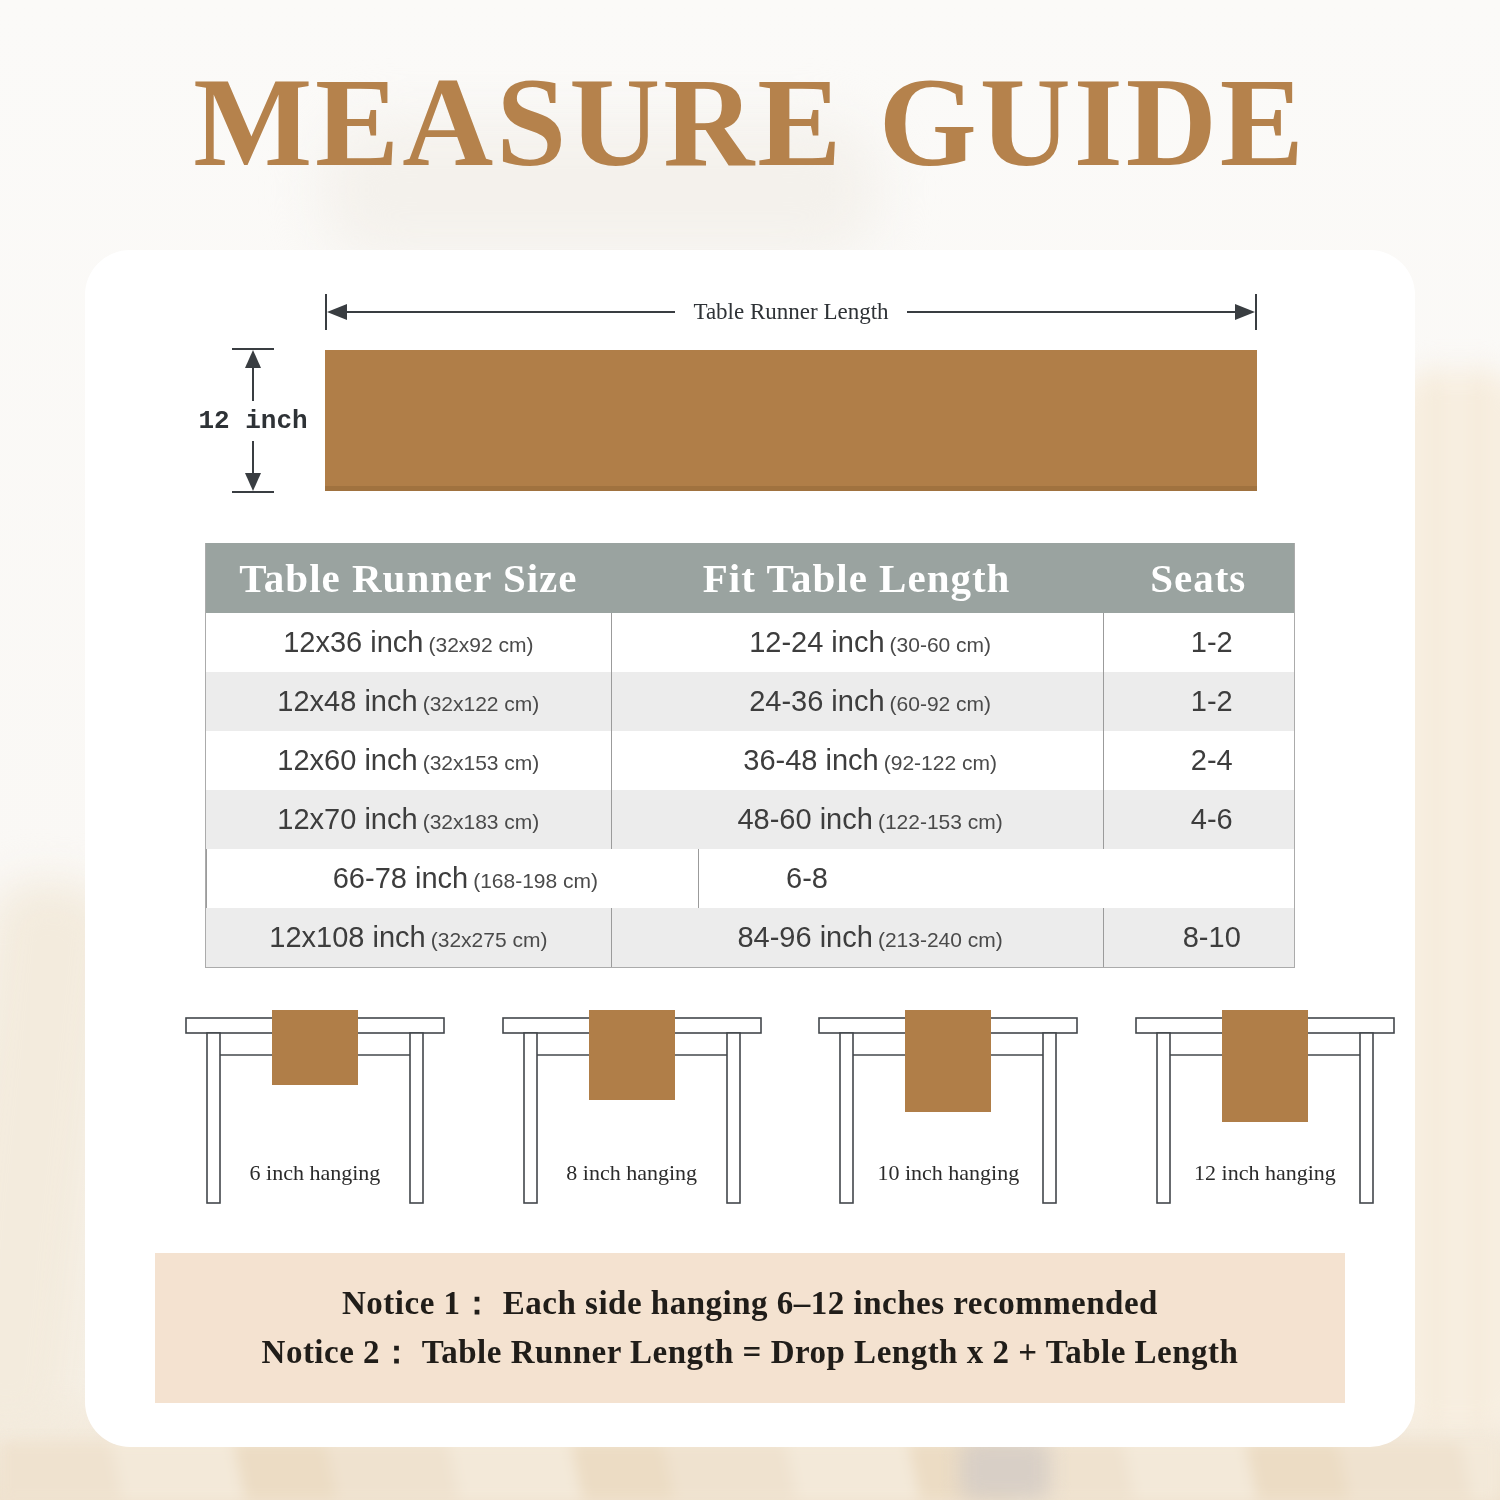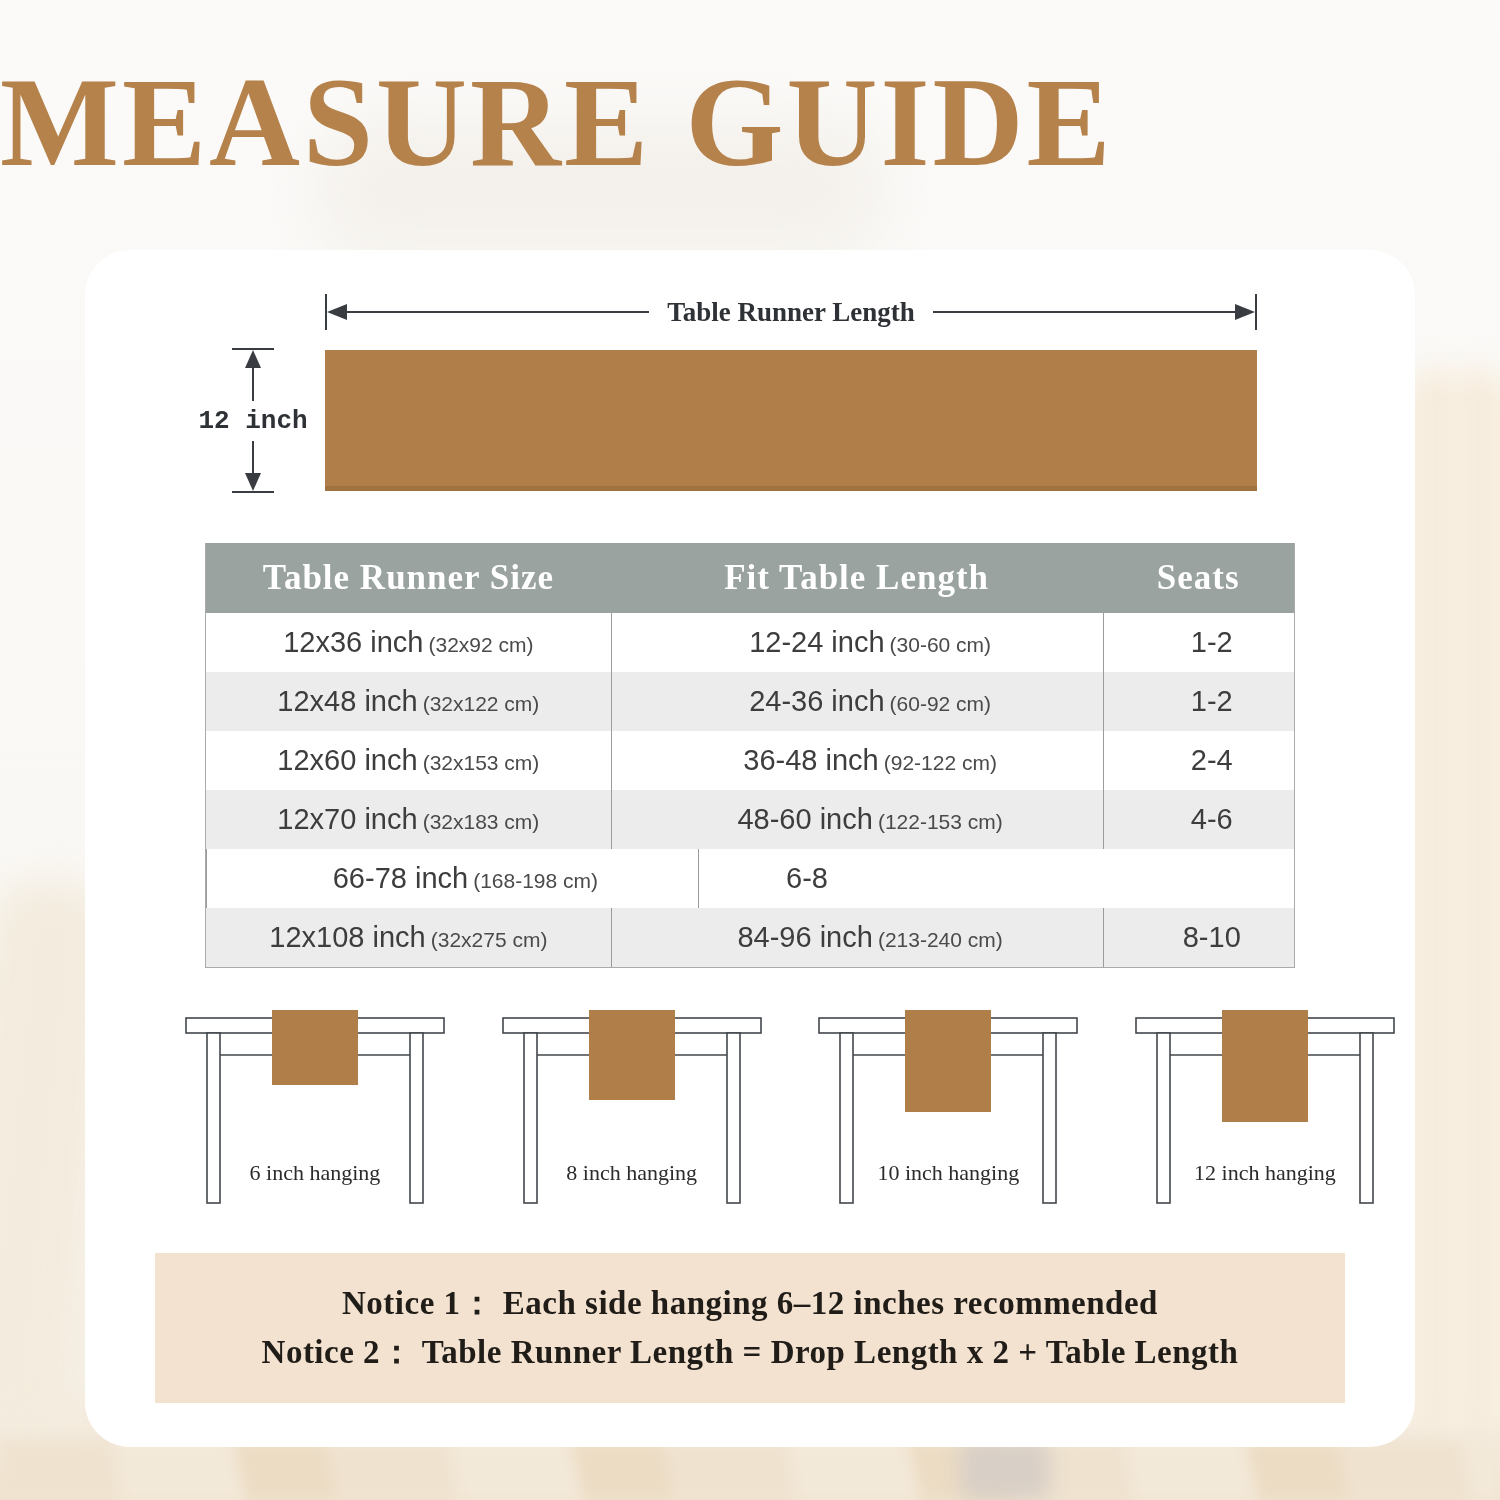--- a/index.html
+++ b/index.html
@@ -10,34 +10,34 @@
   .bg-blob{position:absolute;pointer-events:none;}
   .bg-top-hint{left:320px;top:120px;width:560px;height:140px;background:#f4f1ec;border-radius:60px;filter:blur(26px);}
   .bg-chair-right{right:-34px;top:370px;width:150px;height:1060px;border-radius:48px;
     background:repeating-linear-gradient(90deg,#f3e6d2 0 20px,#faf4ea 20px 42px);filter:blur(14px);}
   .bg-left-hint{left:-36px;top:880px;width:130px;height:560px;background:#f3ebdd;border-radius:50px;filter:blur(22px);transform:rotate(6deg);}
   .bg-floor{left:0;right:0;bottom:0;height:58px;
     background:repeating-linear-gradient(78deg,#efe2cf 0 120px,#f3e9d9 120px 240px,#ecdcc4 240px 330px);filter:blur(7px);}
   .bg-floor-leg{left:960px;bottom:0;width:90px;height:60px;background:#d8cfc6;border-radius:12px;filter:blur(10px);}
 
   
-  .title{position:absolute;top:60px;left:0;width:100%;
+  .title{position:absolute;top:60px;left:0;width:100%;text-align:center;
     font-family:"Liberation Serif",serif;font-weight:700;font-size:126px;line-height:1;
     letter-spacing:3px;color:var(--title-brown,#b5824c);}
 
   
   .panel{position:absolute;left:85px;top:250px;width:1330px;height:1197px;background:#ffffff;border-radius:45px;}
 
   
   .length-arrow{position:absolute;left:240px;top:42px;width:932px;height:40px;display:flex;align-items:center;color:var(--line-dark,#393d41);}
   .vtick{width:2px;height:36px;background:var(--line-dark,#393d41);flex:0 0 auto;}
   .hline{flex:1 1 auto;height:2px;background:var(--line-dark,#393d41);}
   .arr-left{width:0;height:0;border-top:8px solid transparent;border-bottom:8px solid transparent;border-right:20px solid var(--line-dark,#393d41);flex:0 0 auto;}
   .arr-right{width:0;height:0;border-top:8px solid transparent;border-bottom:8px solid transparent;border-left:20px solid var(--line-dark,#393d41);flex:0 0 auto;}
-  .arrow-label{font-family:"Liberation Serif",serif;font-weight:700;font-size:27px;color:#2e3236;margin:0 18px;white-space:nowrap;}
+  .arrow-label{font-family:"Liberation Serif",serif;font-weight:400;font-size:23px;color:#2e3236;margin:0 18px;white-space:nowrap;}
 
   
   .runner-rect{position:absolute;left:240px;top:100px;width:932px;height:141px;
     background:var(--runner-brown,#b07e48);border-bottom:5px solid rgba(90,60,20,0.18);box-sizing:border-box;}
 
   
   .height-arrow{position:absolute;left:130px;top:98px;height:145px;width:76px;display:flex;flex-direction:column;align-items:center;color:var(--line-dark,#393d41);}
   .htick{height:2px;width:42px;background:var(--line-dark,#393d41);flex:0 0 auto;}
   .vline{flex:1 1 auto;width:2px;background:var(--line-dark,#393d41);}
   .arr-up{width:0;height:0;border-left:8px solid transparent;border-right:8px solid transparent;border-bottom:18px solid var(--line-dark,#393d41);flex:0 0 auto;}
@@ -45,21 +45,21 @@
   .dim-label{font-family:Liberation Mono, monospace;font-weight:700;font-size:26px;color:#2e3236;margin:5px 0;white-space:nowrap;}
 
   
   .size-table{position:absolute;left:120px;top:293px;width:1090px;border:1px solid #ababab;border-top:none;box-sizing:border-box;}
   .trow{display:flex;width:100%;}
   .header-row{background:var(--header-gray,#9aa3a0);height:70px;}
   .body-row{height:59px;}
   .row-a{background:#ffffff;}
   .row-b{background:var(--row-alt,#ececec);}
   .c1{width:37.2%;}  .c2{width:45.2%;}  .c3{width:17.6%;}
-  .th{font-family:"Liberation Serif",serif;font-weight:700;font-size:35px;color:#ffffff;text-align:center;line-height:70px;letter-spacing:1px;}
+  .th{font-family:"Liberation Serif",serif;font-weight:700;font-size:41px;color:#ffffff;text-align:center;line-height:70px;letter-spacing:1px;}
   .td{text-align:center;line-height:59px;color:var(--body-text,#3d3d3d);white-space:nowrap;}
   .body-row .c2,.body-row .c3{border-left:1px solid #9b9b9b;box-sizing:border-box;padding-left:26px;}
   .main-txt{font-size:29px;}
   .cm-txt{font-size:21px;color:#4a4a4a;margin-left:5px;}
 
   
   .hang-row{position:absolute;left:100px;top:760px;width:1210px;display:flex;justify-content:space-between;}
   .hang-diagram{position:relative;width:260px;height:205px;}
   .hang-diagram svg{display:block;}
   .tbl-stroke{fill:#ffffff;stroke:#43474b;stroke-width:1.6;}

